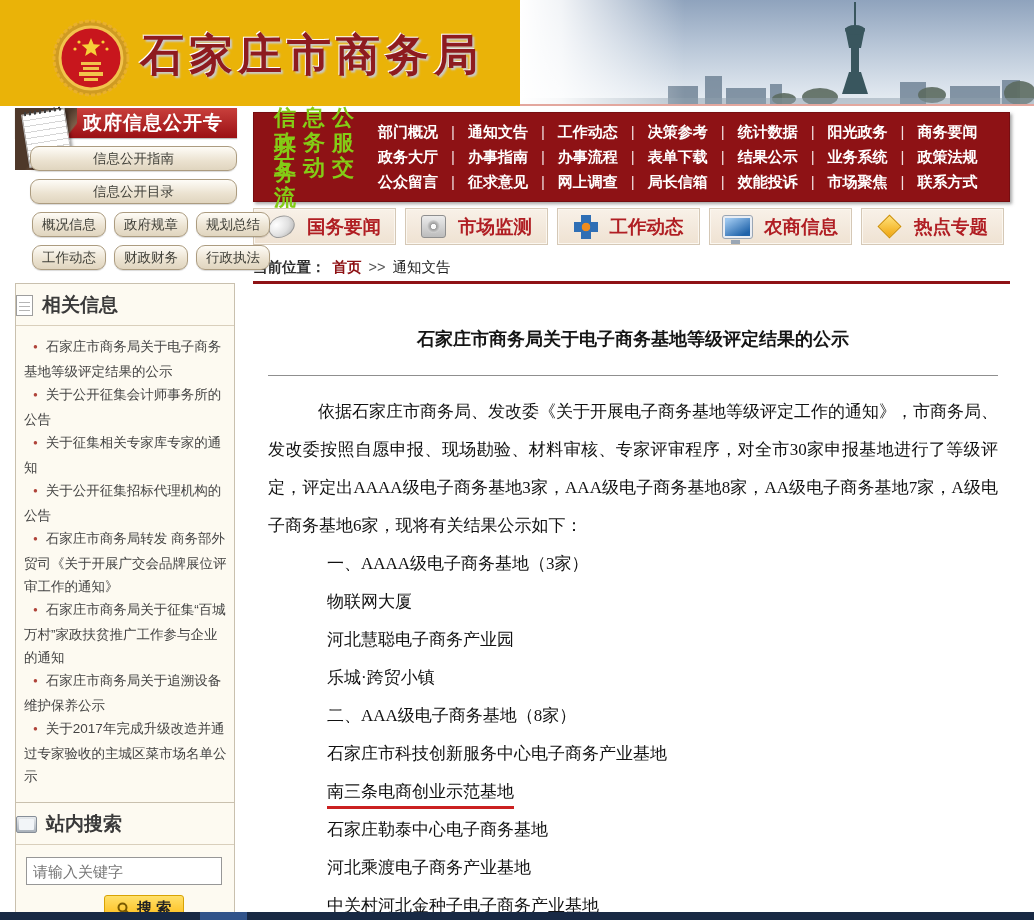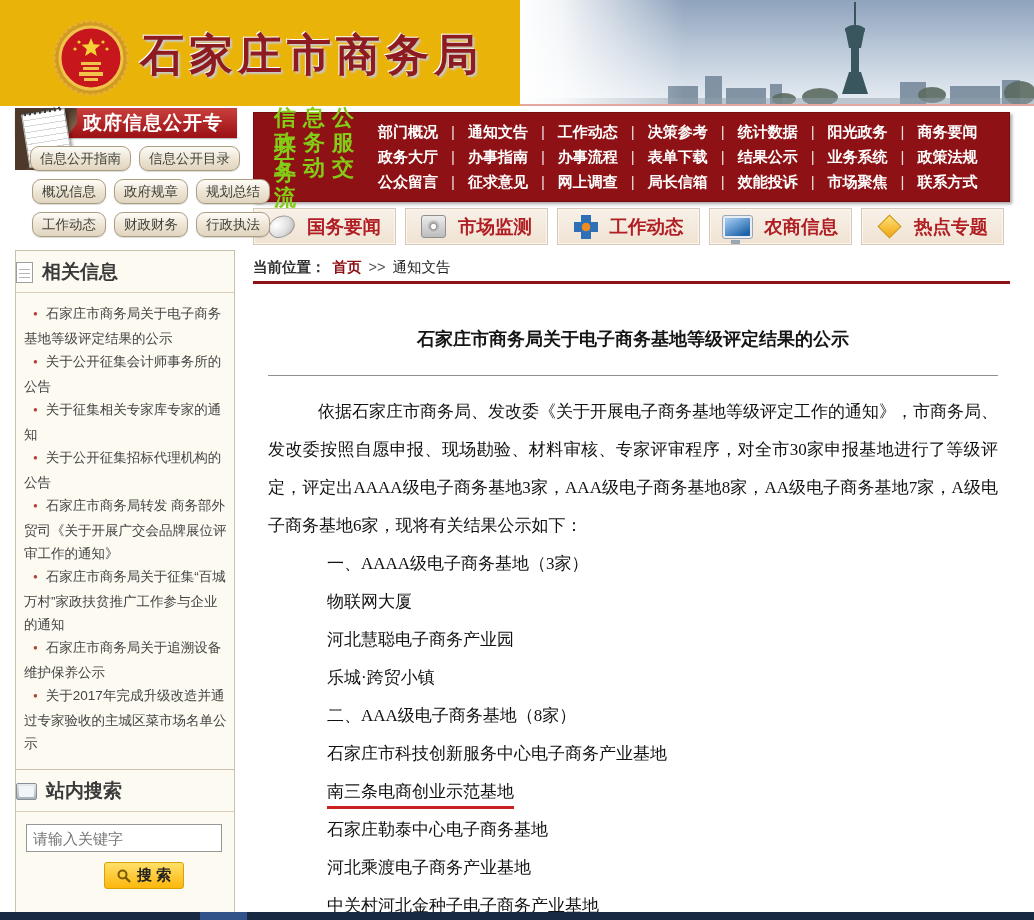--- a/index.html
+++ b/index.html
@@ -26,21 +26,21 @@
   .notepad-wrap{position:absolute;left:0;top:0;width:62px;height:62px;z-index:2;
     background:linear-gradient(128deg,#4e382a 52%,#7c5f49 66%,rgba(124,95,73,0) 68%);}
   .pad{position:absolute;left:10px;top:3px;width:42px;height:52px;background:
     repeating-linear-gradient(180deg,#ffffff 0 5px,#d6d6d6 5px 6px);
     border:1px solid #bdbdbd;transform:rotate(-9deg);box-shadow:2px 2px 3px rgba(0,0,0,.35);}
   .pad::before{content:"";position:absolute;left:2px;top:-3px;right:2px;height:4px;
     background:repeating-linear-gradient(90deg,#3c3c3c 0 2px,rgba(0,0,0,0) 2px 5px);}
   .pad::after{content:"";position:absolute;right:-6px;bottom:2px;width:26px;height:3px;
     background:linear-gradient(90deg,#caa06a,#8a6a3a);transform:rotate(-40deg);}
   .gov-btn-row{display:flex;gap:8px;margin:8px 0 0 17px;position:relative;z-index:3;}
-  .gov-btn-row.first{margin-left:15px;}
+  .gov-btn-row.first{margin-left:15px;flex-direction:column;}
   .gov-btn{border:1px solid #ac9c80;border-radius:9px;
     background:linear-gradient(180deg,#fefcf7,#ebe2d0 60%,#e0d5bf);
     color:#3f3f38;font-size:13.5px;padding:3px 9px;line-height:17px;white-space:nowrap;cursor:pointer;
     box-shadow:0 1px 1px rgba(0,0,0,.15);}
 
   .side-box{margin-top:13px;border:1px solid #c9c0ae;background:#fdfaf1;width:220px;box-sizing:border-box;}
   .side-box.search{margin-top:-1px;height:300px;}
   .side-box-header{display:flex;align-items:center;gap:9px;padding:8px 10px 7px 0;
     border-bottom:1px solid #d9cfbc;font-size:19px;font-weight:bold;color:#3a3a3a;text-align:right;}
   .doc-icon{display:inline-block;width:15px;height:19px;border:1px solid #9e9e9e;background:#fff;position:relative;flex:none;}

